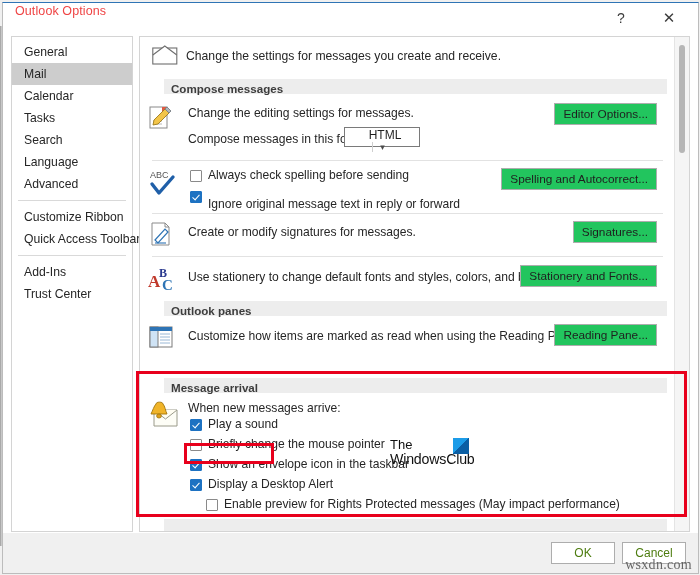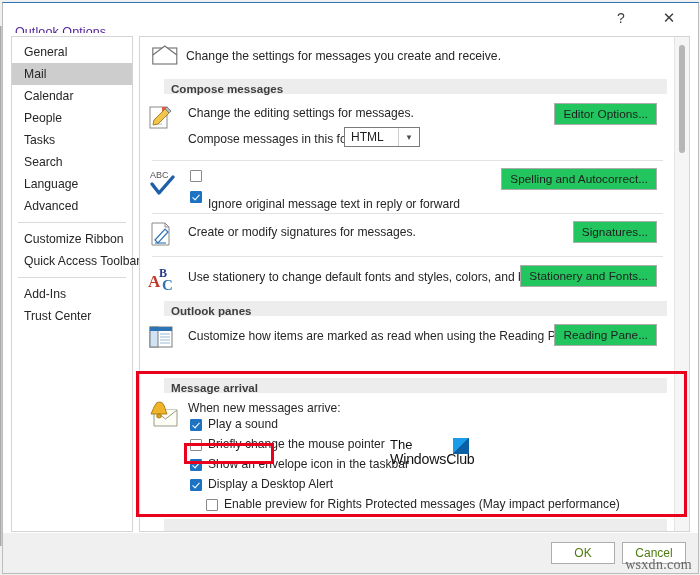--- a/index.html
+++ b/index.html
@@ -36,23 +36,23 @@
 
   
   .titlebar {
     position: absolute;
     left: 0; top: 0;
     width: 695px; height: 30px;
     background: #ffffff;
   }
   .title-text {
     position: absolute;
-    left: 12px; top: 22px;
+    left: 12px; top: 1px;
     font-size: 12.5px;
-    color: #4c1d95;
+    color: #ef4444;
     letter-spacing: 0.1px;
   }
   .title-btn {
     position: absolute;
     top: 0;
     width: 42px; height: 30px;
     display: flex;
     align-items: center;
     justify-content: center;
     font-size: 14px;
@@ -234,20 +234,21 @@
   .combo {
     position: absolute;
     height: 20px;
     width: 76px;
     border: 1px solid #7a7a7a;
     background: #ffffff;
     box-sizing: border-box;
     display: flex;
     align-items: center;
     cursor: default;
+    flex-direction: column;
   }
   .combo-value {
     flex: 1;
     padding-left: 6px;
     font-size: 12px;
     color: #1f1f1f;
   }
   .combo-arrow {
     width: 20px;
     height: 100%;
@@ -339,21 +340,20 @@
       <div class="title-btn btn-help">?</div>
       <div class="title-btn btn-close">✕</div>
     </div>
 
     <div class="dialog-body">
 
       <div class="sidebar">
         <div class="nav-item">General</div>
         <div class="nav-item selected">Mail</div>
         <div class="nav-item">Calendar</div>
-        <div class="nav-item">People</div>
         <div class="nav-item">Tasks</div>
         <div class="nav-item">Search</div>
         <div class="nav-item">Language</div>
         <div class="nav-item">Advanced</div>
         <div class="nav-sep"></div>
         <div class="nav-item">Customize Ribbon</div>
         <div class="nav-item">Quick Access Toolbar</div>
         <div class="nav-sep"></div>
         <div class="nav-item">Add-Ins</div>
         <div class="nav-item">Trust Center</div>
@@ -394,20 +394,21 @@
           </div>
 
           <div class="row-divider" style="margin:0 12px;"></div>
 
           <div class="group" style="height:52px;">
             <svg class="icon-box" style="top:7px;width:30px;height:30px;" viewBox="0 0 30 30">
               <text x="2" y="10" font-family="Liberation Sans, sans-serif" font-size="9" fill="#555555">ABC</text>
               <path d="M4 16 L11 25 L25 9" fill="none" stroke="#1f5fa8" stroke-width="3.4" stroke-linecap="round" stroke-linejoin="round"></path>
             </svg>
             <div class="cbox" style="left:50px; top:9px;"></div>
+            <div class="cb-label" style="left:68px; top:7px;">Always check spelling before sending</div>
             <div class="cbox checked" style="left:50px; top:30px;"></div>
             <div class="cb-label" style="left:68px; top:36px;">Ignore original message text in reply or forward</div>
             <div class="ui-btn" style="right:18px; top:7px;">Spelling and Autocorrect...</div>
           </div>
 
           <div class="row-divider" style="margin:0 12px;"></div>
 
           <div class="group" style="height:42px;">
             <svg class="icon-box" style="top:7px;width:26px;height:26px;" viewBox="0 0 26 26">
               <path d="M4 2 H17 L21 6 V24 H4 Z" fill="#ffffff" stroke="#8a8a8a" stroke-width="1"></path>

